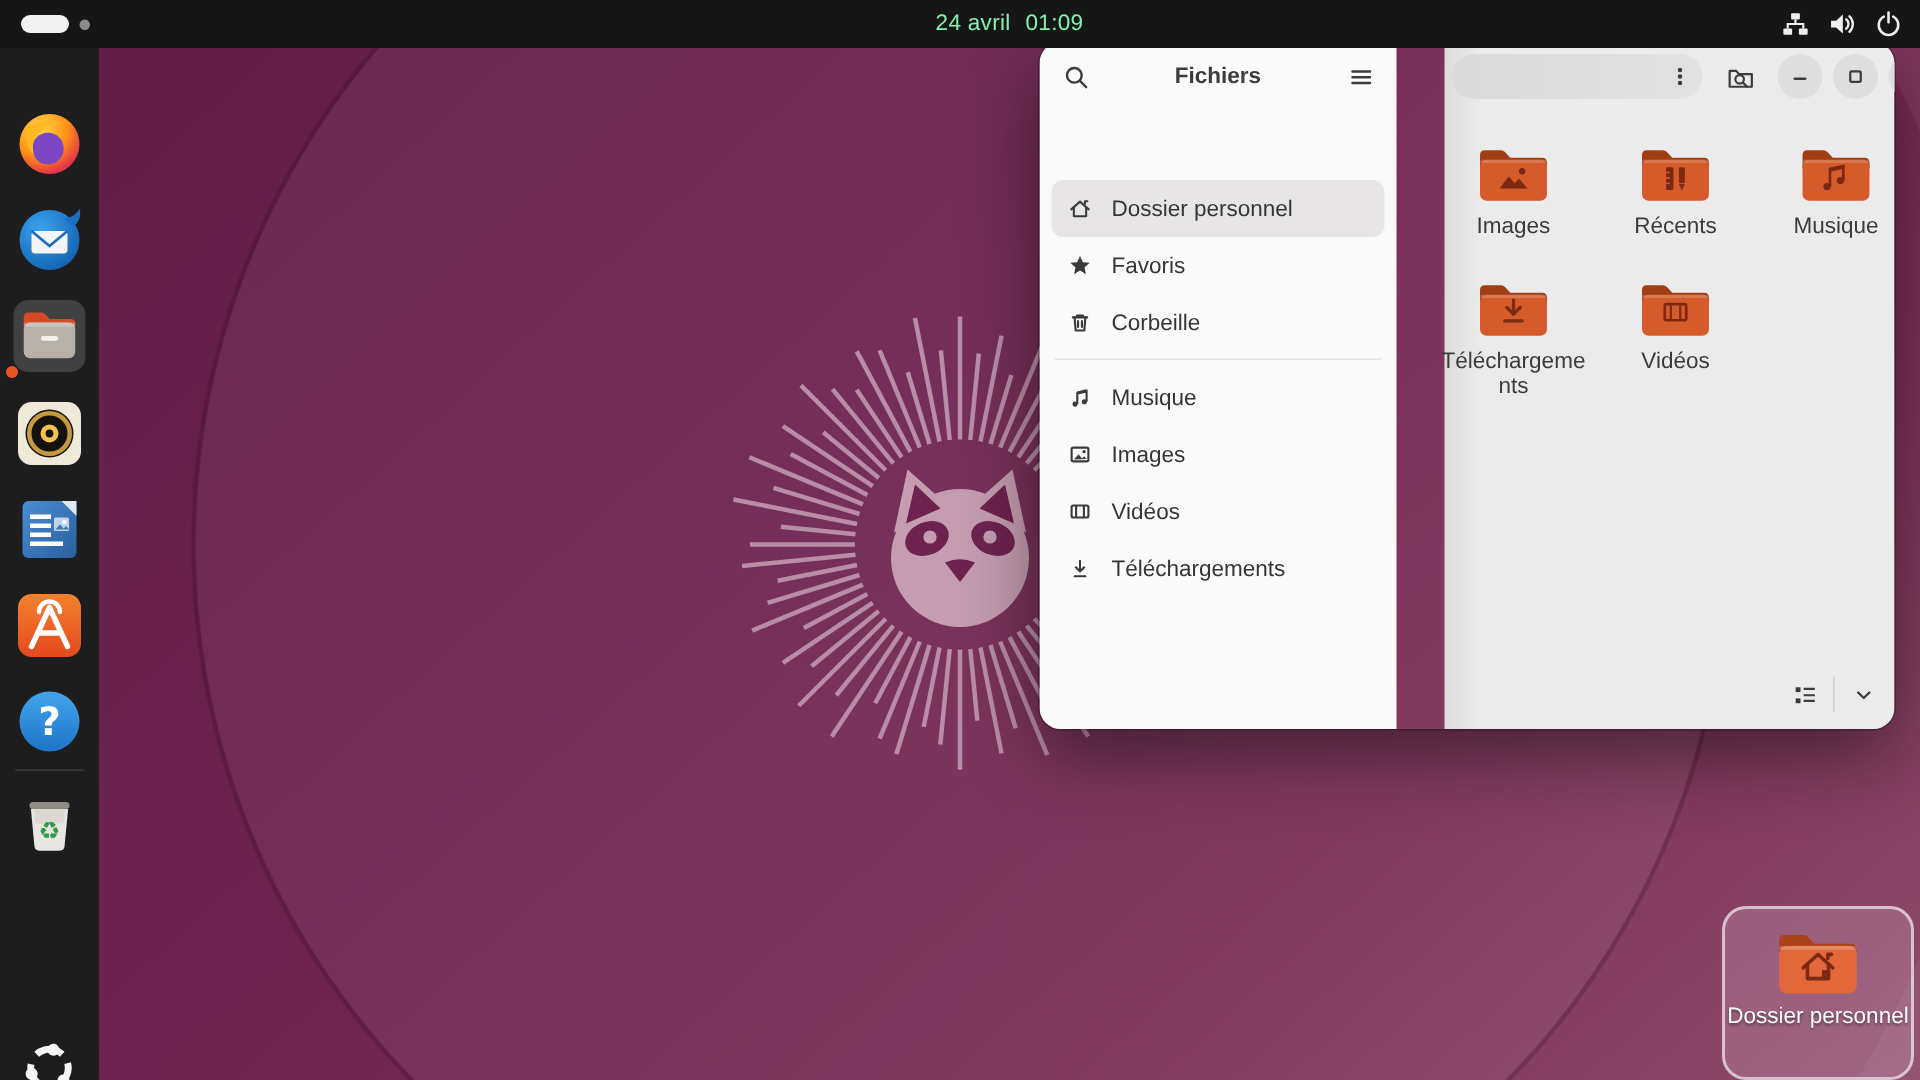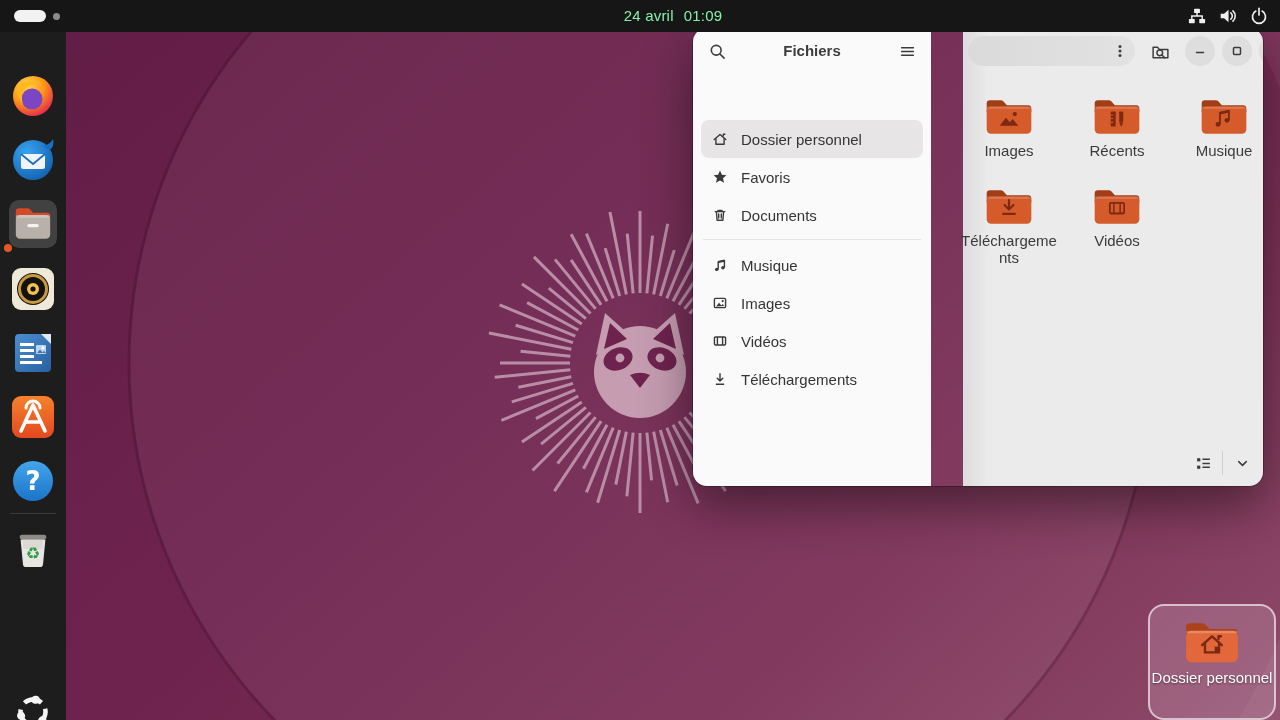--- a/index.html
+++ b/index.html
@@ -335,21 +335,21 @@
             <path d="M8,1.6 L9.9,5.8 14.4,6.2 11,9.3 12,13.8 8,11.4 4,13.8 5,9.3 1.6,6.2 6.1,5.8 Z" fill="#3a3a3a"></path>
           </svg>
         <span class="lbl">Favoris</span>
       </div>
       <div class="sb-row">
         <svg width="16" height="16" viewBox="0 0 16 16" fill="none" stroke="#3a3a3a" stroke-width="1.4" stroke-linecap="round" stroke-linejoin="round">
             <path d="M3.2,4.6 h9.6 M6,4.6 V3.4 h4 V4.6"></path>
             <path d="M4.4,4.6 l0.7,8.7 h5.8 l0.7,-8.7"></path>
             <path d="M6.7,7 v4 M9.3,7 v4"></path>
           </svg>
-        <span class="lbl">Documents</span>
+        <span class="lbl">Corbeille</span>
       </div>
       <div class="sb-div"></div>
       <div class="sb-row">
         <svg width="16" height="16" viewBox="0 0 16 16">
             <path d="M6.2,12.4 V5 l6.2,-1.4 v7.2" fill="none" stroke="#3a3a3a" stroke-width="1.4"></path>
             <path d="M6.2,5 l6.2,-1.4" stroke="#3a3a3a" stroke-width="2.2"></path>
             <circle cx="4.7" cy="12.4" r="1.7" fill="#3a3a3a"></circle>
             <circle cx="10.9" cy="10.8" r="1.7" fill="#3a3a3a"></circle>
           </svg>
         <span class="lbl">Musique</span>

